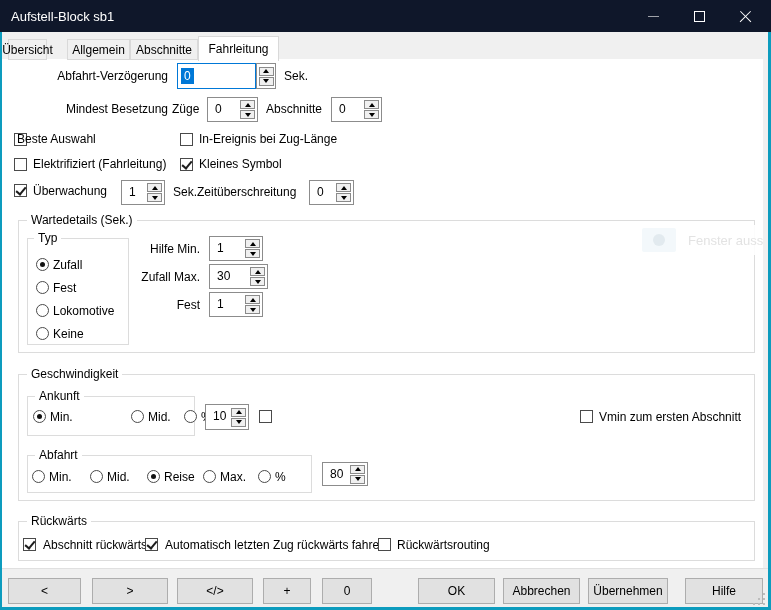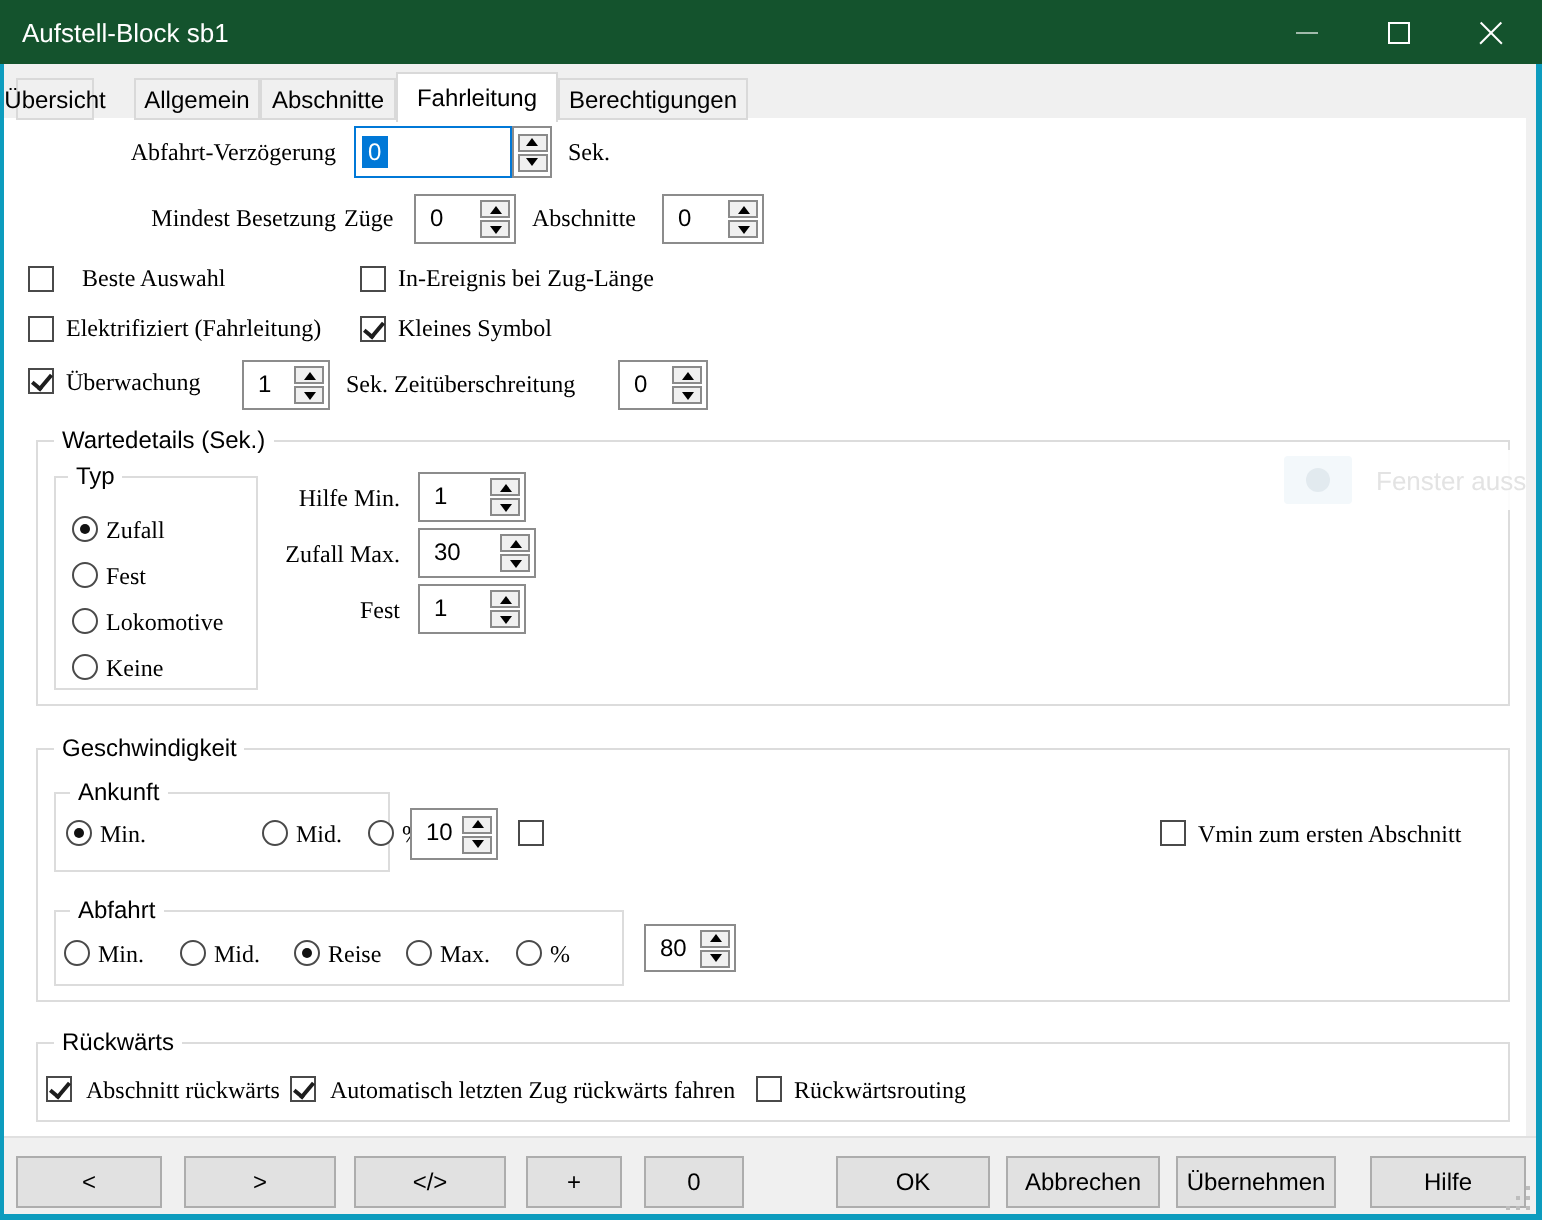--- a/index.html
+++ b/index.html
@@ -3,39 +3,39 @@
 <meta charset="utf-8">
 <style>
   * { margin:0; padding:0; box-sizing:border-box; }
   html,body { background:#444; }
   .root {
     position:relative; width:771px; height:610px;
     background:#0d9cbe; overflow:hidden;
     font-family:"Liberation Sans", sans-serif; font-size:12px; color:#000;
   }
   
-  .titlebar { position:absolute; left:0; top:0; width:771px; height:32px; background:#14532d; }
+  .titlebar { position:absolute; left:0; top:0; width:771px; height:32px; background:#0f172a; }
   .title-text { position:absolute; left:11px; top:9px; color:#ffffff; font-size:13px; white-space:nowrap; }
   .tb-btn { position:absolute; top:0; width:46px; height:32px; display:flex; align-items:center; justify-content:center; }
   .min-glyph { width:11px; height:1px; background:rgba(255,255,255,.6); display:block; }
   .max-glyph { width:11px; height:11px; border:1px solid #fff; display:block; }
   .x-glyph { position:relative; width:13px; height:13px; display:block; }
   .x-glyph::before, .x-glyph::after { content:''; position:absolute; left:-1px; top:6px; width:15px; height:1.4px; background:#fff; }
   .x-glyph::before { transform:rotate(45deg); } .x-glyph::after { transform:rotate(-45deg); }
   
   .tabstrip  { position:absolute; left:2px; top:32px; width:761px; height:27px; background:#f0f0f0; }
   .content   { position:absolute; left:2px; top:59px; width:761px; height:509px; background:#ffffff; }
   .rightstrip{ position:absolute; left:763px; top:32px; width:5px; height:575px; background:#f0f0f0; }
   .footer    { position:absolute; left:2px; top:568px; width:766px; height:39px; background:#f0f0f0; border-top:1px solid #e0e0e0; }
   
   .tab { position:absolute; top:39px; height:21px; background:#f0f0f0; border:1px solid #d9d9d9;
          display:flex; align-items:center; justify-content:center; white-space:nowrap; z-index:1; }
   .tab.active { top:36px; height:25px; background:#ffffff; border-bottom:none; z-index:3; }
   
-  .lbl { position:absolute; white-space:nowrap; line-height:15px;font-family:Liberation Serif, serif; }
+  .lbl { position:absolute; white-space:nowrap; line-height:15px; }
   .lbl.r { text-align:right; }
   .grp { position:absolute; border:1px solid #dcdcdc; background:transparent; }
   .grp-label { position:absolute; background:#ffffff; padding:0 4px; line-height:14px; white-space:nowrap; z-index:2; }
   .cb { position:absolute; width:13px; height:13px; border:1px solid #4a4a4a; background:#fff; }
   .cb.on::after { content:''; position:absolute; left:3px; top:0px; width:4px; height:8px;
                   border:solid #1d1d1d; border-width:0 2px 2px 0; transform:rotate(40deg); }
   .rd { position:absolute; width:13px; height:13px; border:1px solid #4a4a4a; border-radius:50%; background:#fff; }
   .rd.on::after { content:''; position:absolute; left:3px; top:3px; width:5px; height:5px; border-radius:50%; background:#111; }
   .spin { position:absolute; border:1px solid #8c8c8c; background:#fff; display:flex; }
   .spin .val { flex:1; padding:4px 0 0 7px; }
@@ -80,21 +80,20 @@
 
   <div class="tabstrip"></div>
   <div class="content"></div>
   <div class="rightstrip"></div>
   <div class="footer"></div>
 
   <div class="tab" style="left:8px;width:39px">Übersicht</div>
   <div class="tab" style="left:67px;width:63px">Allgemein</div>
   <div class="tab" style="left:130px;width:68px">Abschnitte</div>
   <div class="tab active" style="left:198px;width:81px">Fahrleitung</div>
-  <div class="tab" style="left:279px;width:95px">Berechtigungen</div>
 
   <span class="lbl r" style="left:30px;top:69px;width:138px">Abfahrt-Verzögerung</span>
   <div class="edit-focus" style="left:177px;top:63px;width:79px;height:26px">
     <span class="sel">0</span>
   </div>
   <div class="updown" style="left:256px;top:63px;width:20px;height:26px">
     <span class="sb">
         <i class="tu"></i>
       </span>
     <span class="sb">
@@ -123,21 +122,21 @@
       <span class="sb">
           <i class="tu"></i>
         </span>
       <span class="sb">
           <i class="td"></i>
         </span>
     </span>
   </div>
 
   <span class="cb" style="left:14px;top:133px"></span>
-  <span class="lbl" style="left:41px;top:132px">Beste Auswahl</span>
+  <span class="lbl" style="left:17px;top:132px">Beste Auswahl</span>
   <span class="cb" style="left:180px;top:133px"></span>
   <span class="lbl" style="left:199px;top:132px">In-Ereignis bei Zug-Länge</span>
 
   <span class="cb" style="left:14px;top:158px"></span>
   <span class="lbl" style="left:33px;top:157px">Elektrifiziert (Fahrleitung)</span>
   <span class="cb on" style="left:180px;top:158px"></span>
   <span class="lbl" style="left:199px;top:157px">Kleines Symbol</span>
 
   <span class="cb on" style="left:14px;top:184px"></span>
   <span class="lbl" style="left:33px;top:184px">Überwachung</span>

